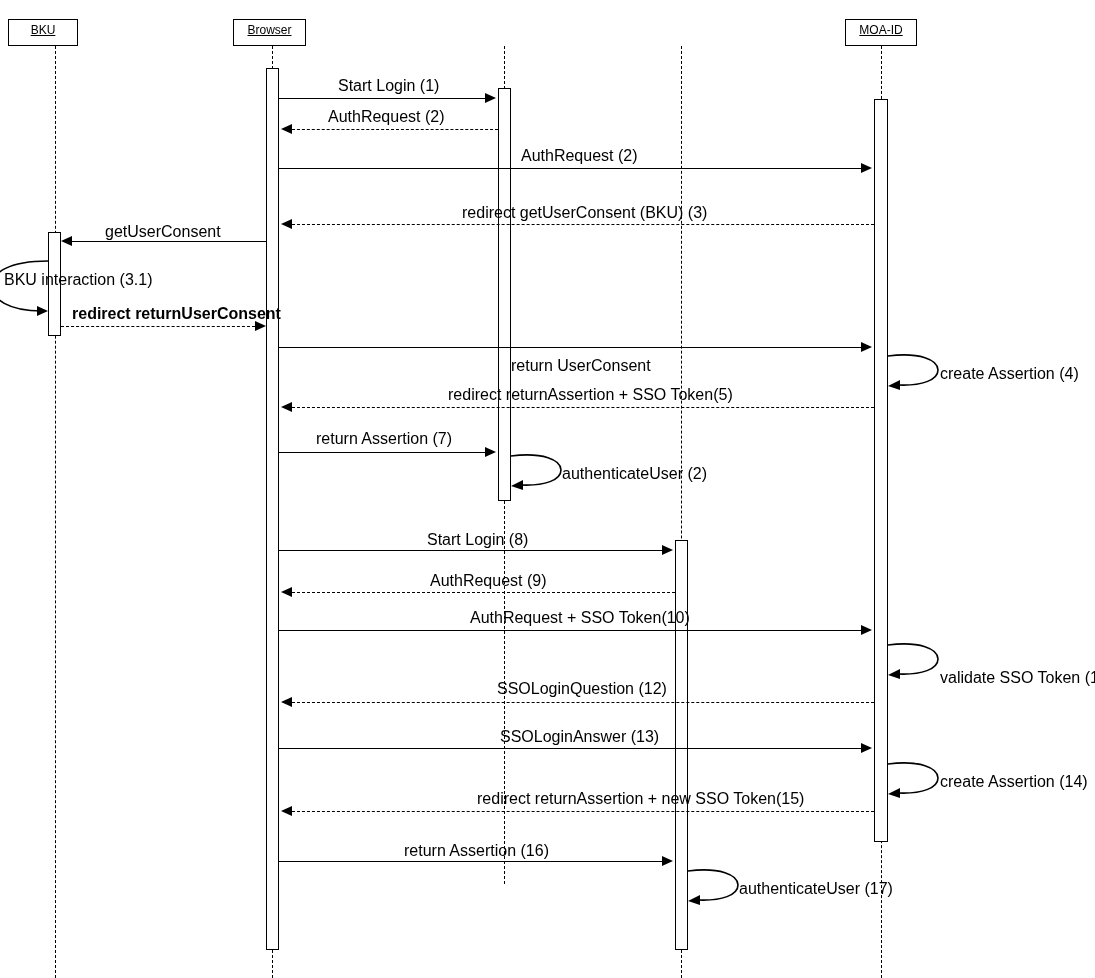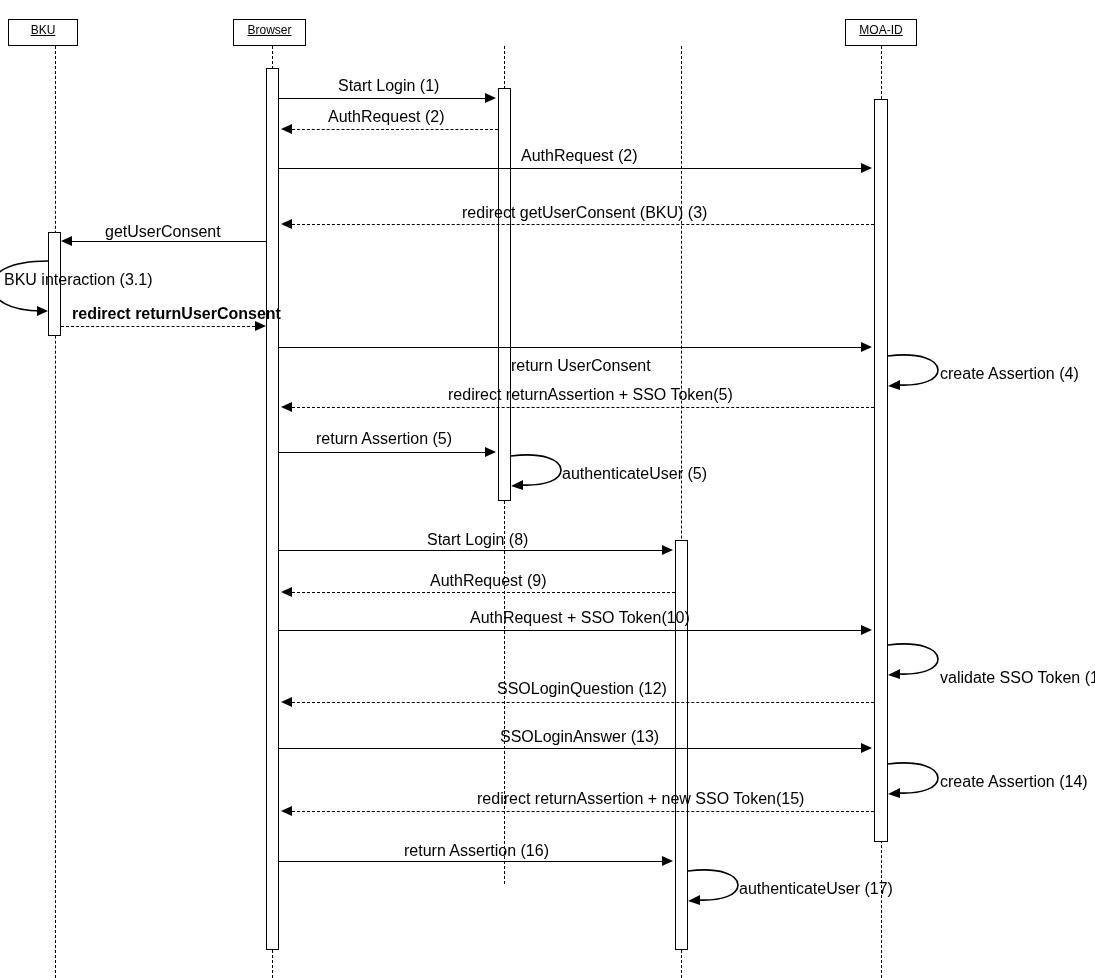--- a/index.html
+++ b/index.html
@@ -150,29 +150,29 @@
     </svg>
   </div>
   <div class="msg-label" style="left:940px; top:365px;">create Assertion (4)</div>
 
   <div class="msg-line dashed" style="left:292px; top:407px; width:582px;"></div>
   <div class="arrow-head left" style="left:281px; top:402px;"></div>
   <div class="msg-label" style="left:448px; top:386px;">redirect returnAssertion + SSO Token(5)</div>
 
   <div class="msg-line" style="left:279px; top:452px; width:206px;"></div>
   <div class="arrow-head right" style="left:485px; top:447px;"></div>
-  <div class="msg-label" style="left:316px; top:430px;">return Assertion (5)</div>
+  <div class="msg-label" style="left:316px; top:430px;">return Assertion (7)</div>
 
   <div class="self-loop" style="left:509px; top:452px;">
     <svg width="56" height="40" viewBox="0 0 56 40">
       <path d="M2 4 C 34 0, 52 8, 52 18 C 52 28, 36 34, 12 33" fill="none" stroke="#000" stroke-width="1.6"></path>
       <polygon points="2,34 14,28 14,38" fill="#000"></polygon>
     </svg>
   </div>
-  <div class="msg-label" style="left:562px; top:465px;">authenticateUser (5)</div>
+  <div class="msg-label" style="left:562px; top:465px;">authenticateUser (2)</div>
 
   <div class="msg-line" style="left:279px; top:550px; width:383px;"></div>
   <div class="arrow-head right" style="left:662px; top:545px;"></div>
   <div class="msg-label" style="left:427px; top:531px;">Start Login (8)</div>
 
   <div class="msg-line dashed" style="left:292px; top:592px; width:383px;"></div>
   <div class="arrow-head left" style="left:281px; top:587px;"></div>
   <div class="msg-label" style="left:430px; top:572px;">AuthRequest (9)</div>
 
   <div class="msg-line" style="left:279px; top:630px; width:582px;"></div>

